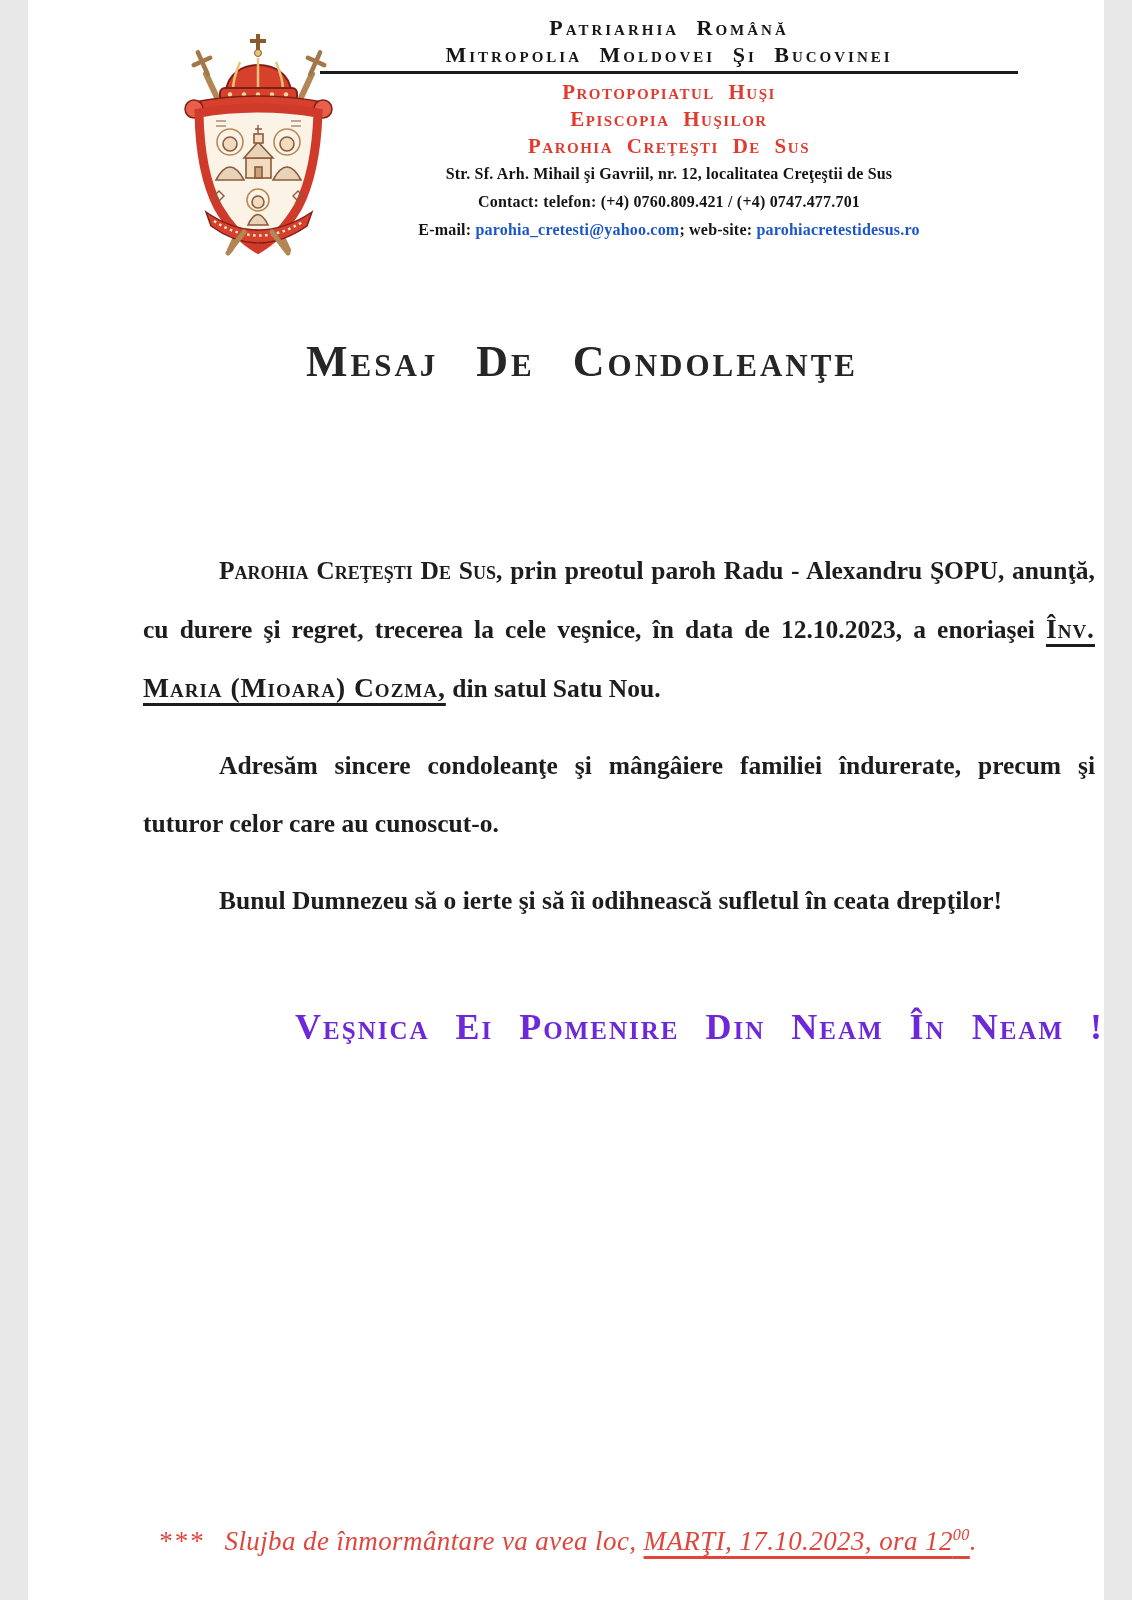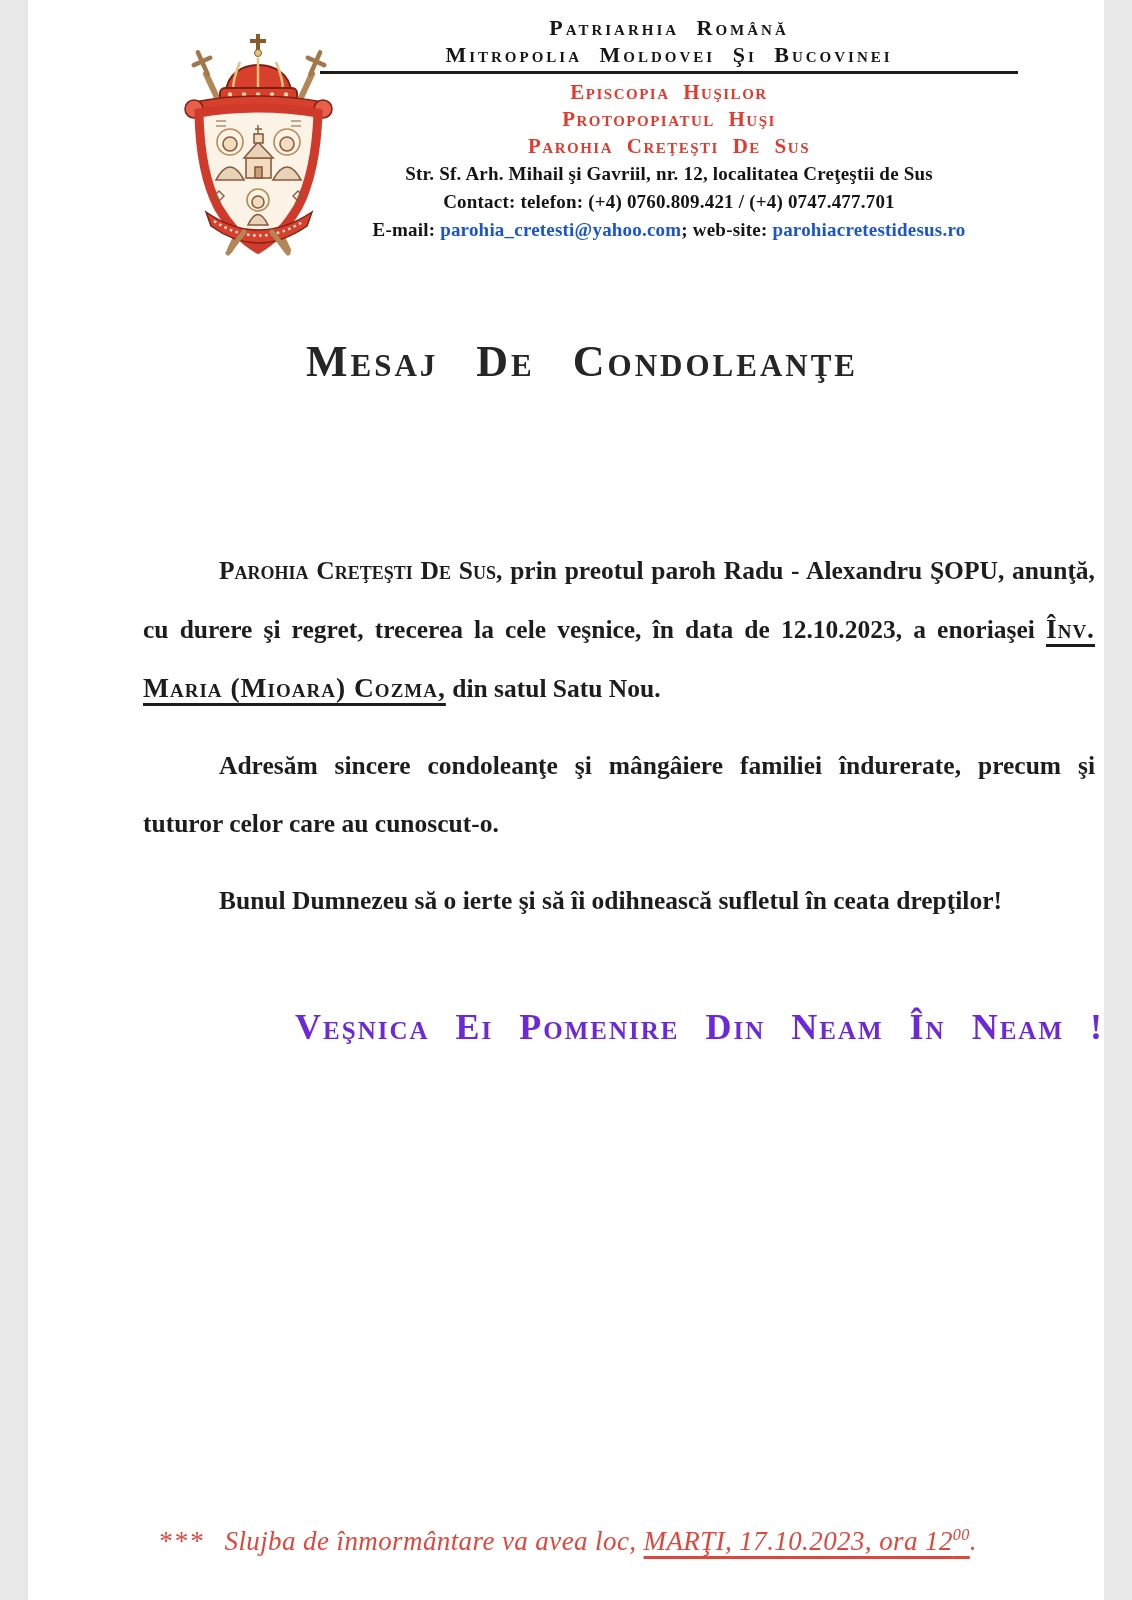--- a/index.html
+++ b/index.html
@@ -21,21 +21,21 @@
   .h-black{
     font-size:22px;font-weight:700;font-variant:small-caps;
     letter-spacing:3px;word-spacing:9px;line-height:27px;color:#161616;
   }
   .h-rule{border-bottom:3px solid #1c1c1c;margin:3px 0 5px 0;}
   .h-red{
     font-size:21px;font-weight:700;font-variant:small-caps;
     letter-spacing:1.5px;word-spacing:7px;line-height:27px;color:#e13a2e;
   }
   .h-addr{
-    font-size:19px;font-weight:700;line-height:28px;color:#141414;
+    font-size:16px;font-weight:700;line-height:28px;color:#141414;
     letter-spacing:0.2px;
   }
   .link{color:#1b55cb;text-decoration:none;cursor:pointer;}
   
   .title{
     position:absolute;top:336px;left:16px;width:100%;
     text-align:center;
     font-size:44px;font-weight:600;font-variant:small-caps;
     letter-spacing:3px;word-spacing:24px;color:#262626;
   }
@@ -129,22 +129,22 @@
     <path d="M42,192 Q94,228 148,192 L143,206 Q94,240 47,206 Z" fill="#d6402c" stroke="#7e2013" stroke-width="1.5"></path>
     <path d="M50,201 Q94,230 140,201" stroke="#f8e8d8" stroke-width="2.5" stroke-dasharray="2.5 3.5" fill="none"></path>
 
     <path d="M108,212 L124,233 M80,212 L64,233" stroke="#b38755" stroke-width="5" stroke-linecap="round" fill="none"></path>
   </svg>
 
   <div class="letterhead">
     <div class="h-black">Patriarhia Română</div>
     <div class="h-black">Mitropolia Moldovei Şi Bucovinei</div>
     <div class="h-rule"></div>
+    <div class="h-red">Protopopiatul Huşi</div>
     <div class="h-red">Episcopia Huşilor</div>
-    <div class="h-red">Protopopiatul Huşi</div>
     <div class="h-red">Parohia Creţeşti De Sus</div>
     <div class="h-addr">Str. Sf. Arh. Mihail şi Gavriil, nr. 12, localitatea Creţeştii de Sus</div>
     <div class="h-addr">Contact: telefon: (+4) 0760.809.421 / (+4) 0747.477.701</div>
     <div class="h-addr">
       <span>E-mail: </span><a class="link">parohia_cretesti@yahoo.com</a><span>; web-site: </span><a class="link">parohiacretestidesus.ro</a>
     </div>
   </div>
 
   <div class="title">Mesaj De Condoleanţe</div>
 

